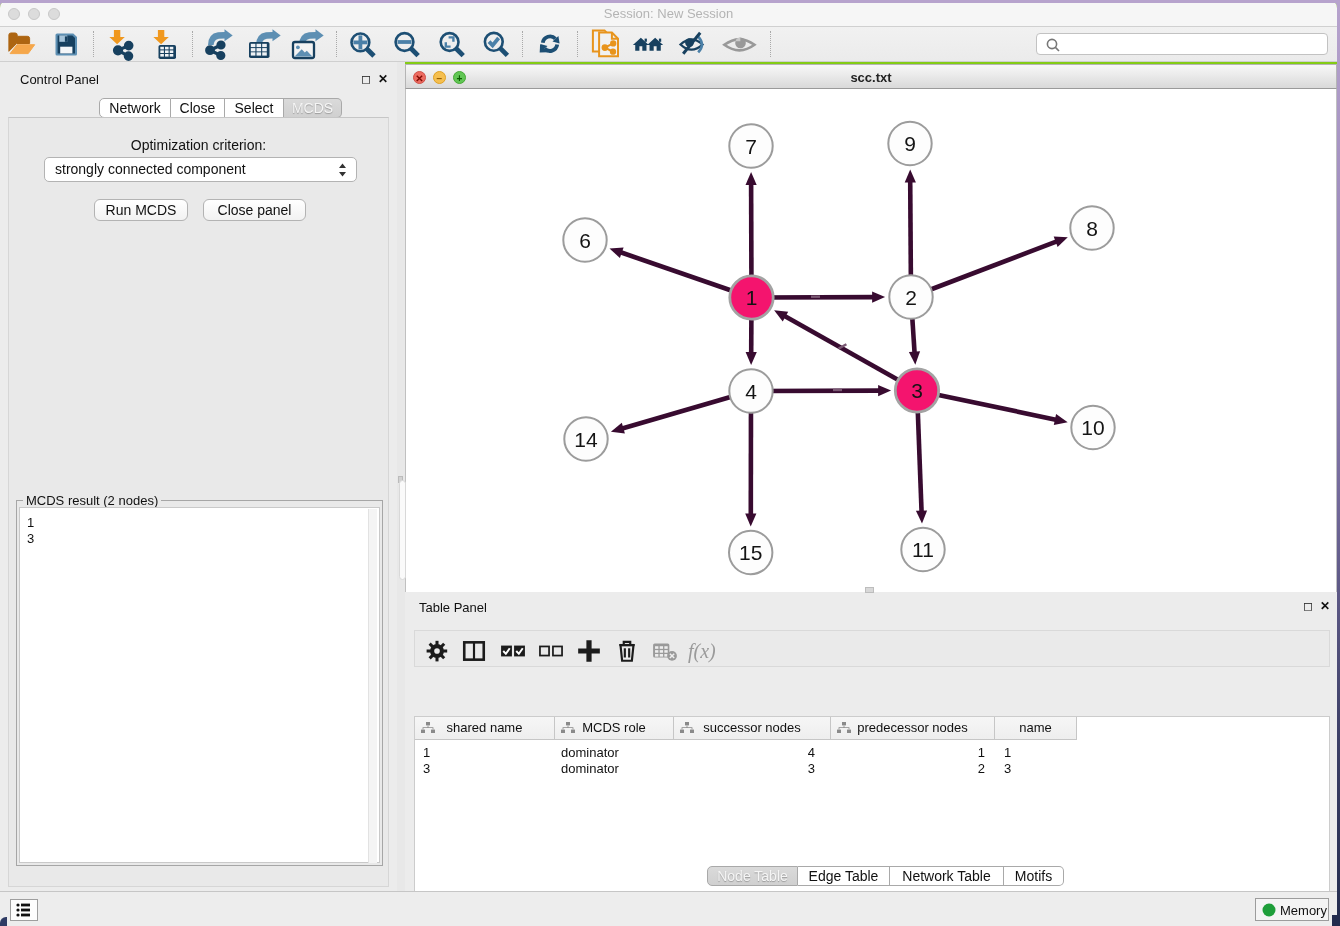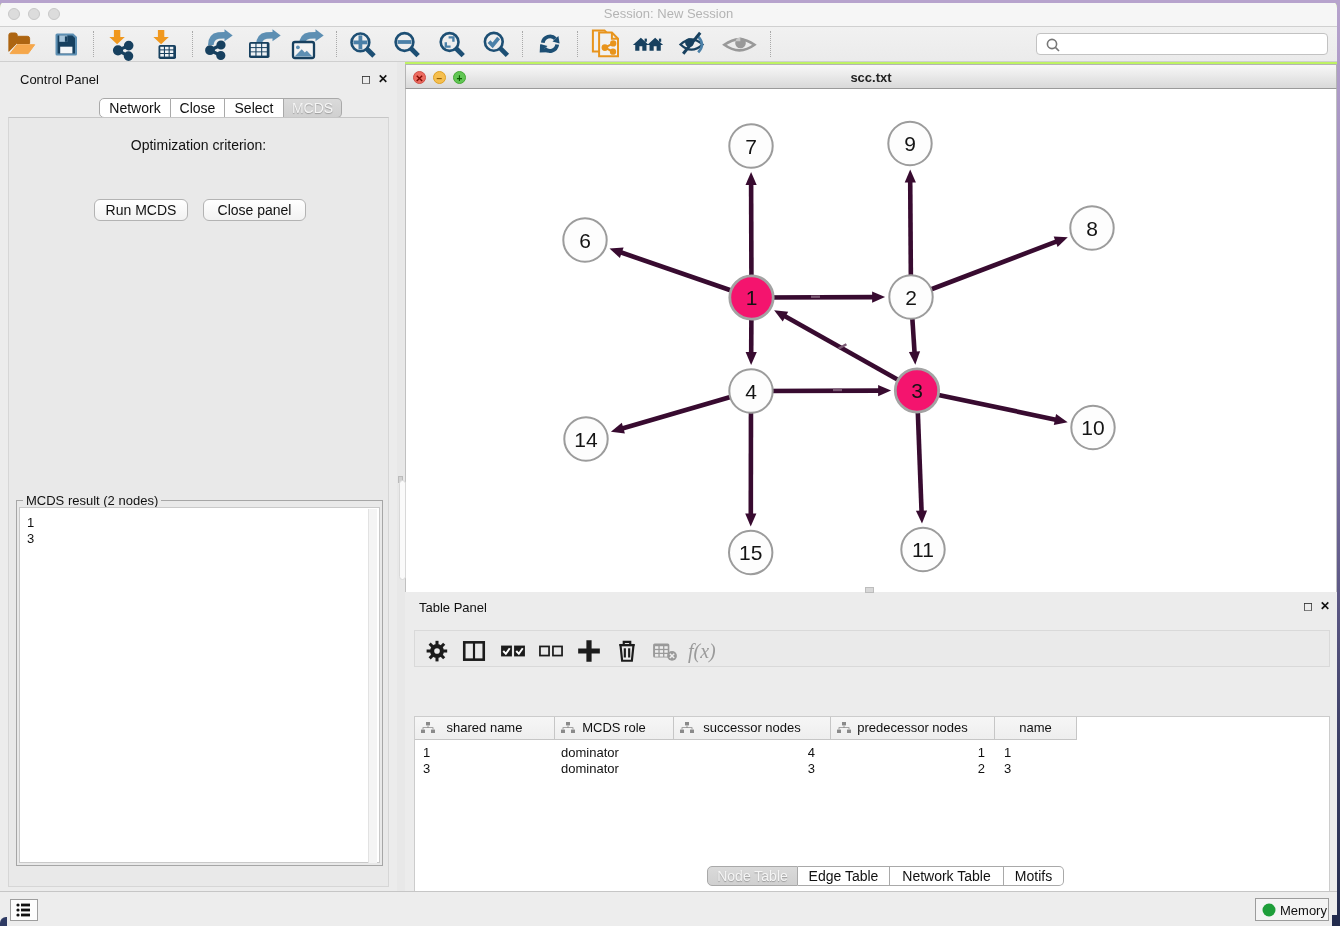--- a/index.html
+++ b/index.html
@@ -1,18 +1,18 @@
 <!DOCTYPE html>
 <html><head>
 <meta charset="utf-8">
 <style>
 * { margin:0; padding:0; box-sizing:border-box; }
 html,body { width:1340px; height:926px; overflow:hidden; }
 body { font-family:"Liberation Sans", sans-serif; background:linear-gradient(180deg,#b7a3cd 0%,#8f7fb5 40%,#3c3f66 80%,#232c4e 100%); position:relative; }
-#window { position:absolute; left:0; top:0; width:1337px; height:926px; background:#bef264; border-radius:8px 8px 0 0; }
+#window { position:absolute; left:0; top:0; width:1337px; height:926px; background:#84cc16; border-radius:8px 8px 0 0; }
 
 #titlebar { position:absolute; left:0; top:0; width:1337px; height:27px; background:#f6f6f6; border-radius:8px 8px 0 0; border-bottom:1px solid #d0d0d0; }
 .tl { position:absolute; top:7.5px; width:12px; height:12px; border-radius:50%; background:#dcdcdc; border:1px solid #c8c8c8; }
 #titletext { position:absolute; top:6px; left:0; width:1337px; text-align:center; font-size:13px; color:#b4b4b4; }
 
 #toolbar { position:absolute; left:0; top:27px; width:1337px; height:35px; background:linear-gradient(180deg,#f1f1f1,#ebebeb); border-bottom:1px solid #cfcfcf; }
 .tsep { position:absolute; top:4px; width:0; height:26px; border-left:1px dotted #a9a9a9; }
 #searchbox { position:absolute; left:1036px; top:6px; width:292px; height:22px; background:#fff; border:1px solid #c2c2c2; border-radius:4px; }
 
 #cpanel { position:absolute; left:0; top:62px; width:397px; height:829px; background:#ececec; }
@@ -186,20 +186,25 @@
       <div class="wbtn" style="left:378px; top:10px; font-weight:bold;">✕</div>
     </div>
     <div class="tabs" style="left:79px; top:36px; height:20px;padding-left:20px;">
       <div class="tab first" style="width:72px;">Network</div>
       <div class="tab" style="width:54px;">Close</div>
       <div class="tab" style="width:59px;">Select</div>
       <div class="tab sel last" style="width:58px;">MCDS</div>
     </div>
     <div id="cpinner"></div>
     <div id="optlabel">Optimization criterion:</div>
+    <div id="dropdown" style="top:95px;">strongly connected component
+      <svg style="position:absolute; right:8px; top:4px;" width="11" height="16" viewBox="0 0 11 16">
+          <path d="M2 6 L5.5 1.5 L9 6 Z M2 10 L5.5 14.5 L9 10 Z" fill="#333"></path>
+        </svg>
+    </div>
     <div class="btn" style="left:94px; top:129px; width:94px;">Run MCDS</div>
     <div class="btn" style="left:203px; top:129px; width:103px;">Close panel</div>
     <div id="fieldset">
       <div class="legend">MCDS result (2 nodes)</div>
       <div id="resultbox">
         <div style="position:absolute; left:7px; top:7px;">1</div>
         <div style="position:absolute; left:7px; top:23px;">3</div>
         <div style="position:absolute; right:2px; top:1px; width:9px; height:354px; background:#f4f4f4; border-left:1px solid #e2e2e2;"></div>
       </div>
     </div>

